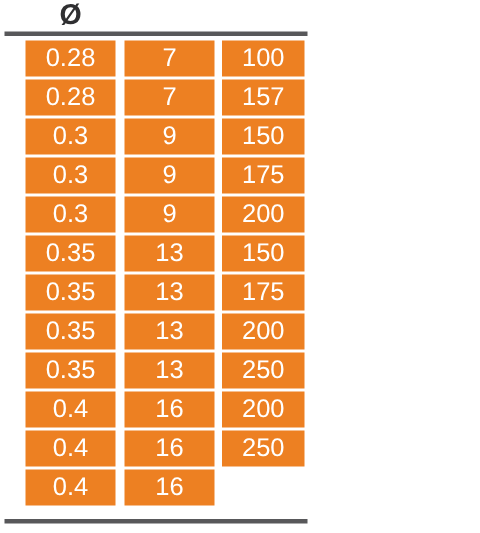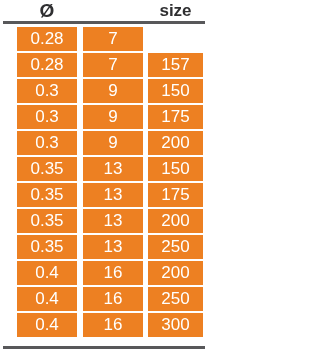--- a/index.html
+++ b/index.html
@@ -90,29 +90,29 @@
   .cell.col-kg   { left: 83px;  width: 60px; }
   .cell.col-size { left: 148px; width: 55px; }
 </style>
 </head>
 <body>
 
 <div id="spec-table">
 
   <div class="header-row">
     <div class="header-cell col-dia">Ø</div>
-    <div class="header-cell col-size">size</div>
   </div>
 
   <div class="rule rule-top"></div>
 
   <div class="rows" id="rows-container">
       <div class="row">
         <div class="cell col-dia">0.28</div>
         <div class="cell col-kg">7</div>
+        <div class="cell col-size">100</div>
       </div>
       <div class="row">
         <div class="cell col-dia">0.28</div>
         <div class="cell col-kg">7</div>
         <div class="cell col-size">157</div>
       </div>
       <div class="row">
         <div class="cell col-dia">0.3</div>
         <div class="cell col-kg">9</div>
         <div class="cell col-size">150</div>
@@ -153,19 +153,18 @@
         <div class="cell col-size">200</div>
       </div>
       <div class="row">
         <div class="cell col-dia">0.4</div>
         <div class="cell col-kg">16</div>
         <div class="cell col-size">250</div>
       </div>
       <div class="row">
         <div class="cell col-dia">0.4</div>
         <div class="cell col-kg">16</div>
-        <div class="cell col-size">300</div>
       </div>
     </div>
 
   <div class="rule rule-bottom"></div>
 
 </div>
 
 </body></html>

